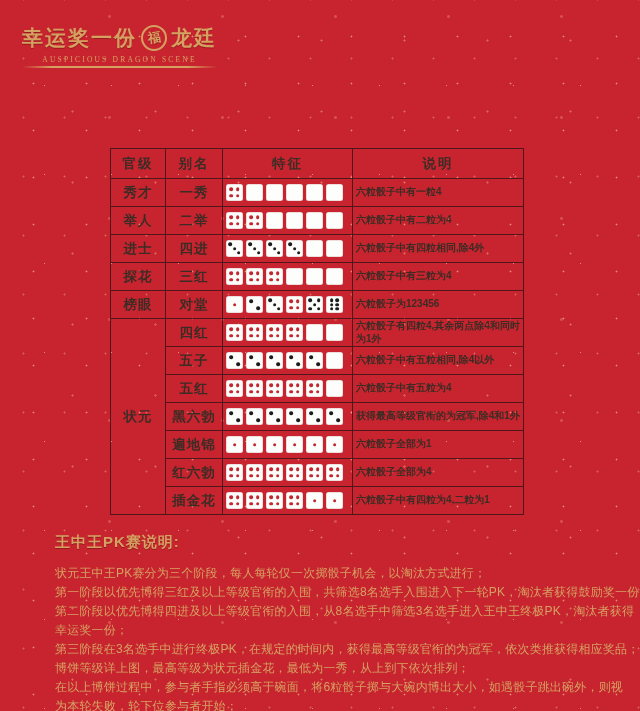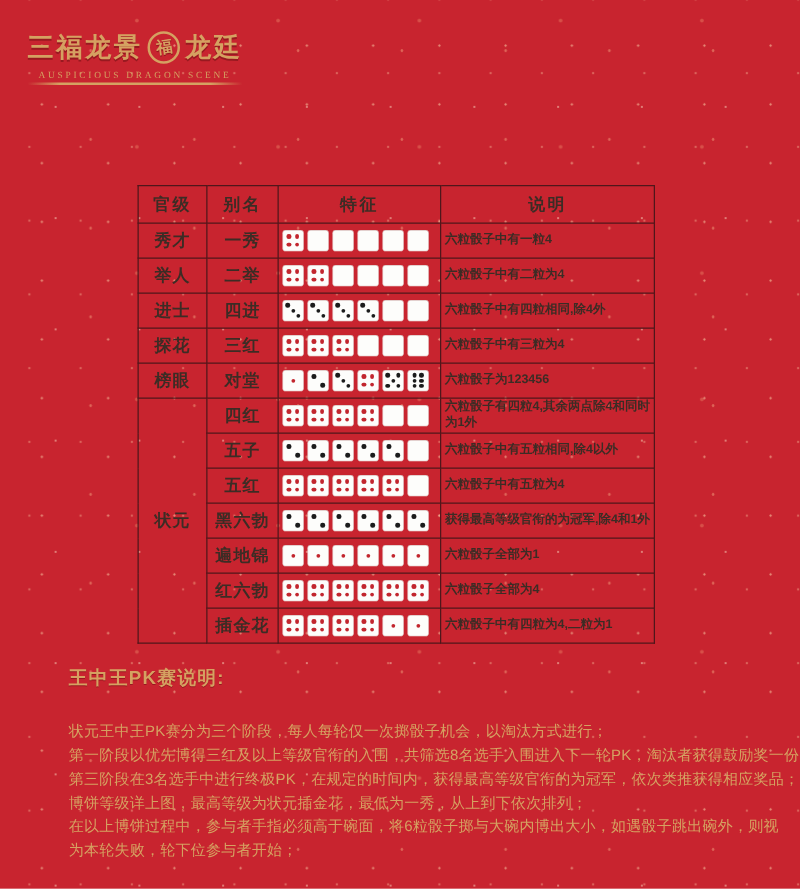--- a/index.html
+++ b/index.html
@@ -47,32 +47,32 @@
   td.desc{font-size:10px;line-height:1.25;font-weight:bold;padding-left:6px;}
   td.dice-cell{padding-left:6px;}
   .dice{display:flex;gap:3px;align-items:center;}
   .die{width:17px;height:17px;background:#fdfdfb;border-radius:2.5px;position:relative;
     display:inline-block;box-shadow:0 0 0 0.5px rgba(120,20,20,.25) inset;}
   .pip{position:absolute;width:3.7px;height:3.7px;border-radius:50%;transform:translate(-50%,-50%);}
   .pip.red{background:var(--dice-red);}
   .pip.black{background:var(--dice-black);}
   
   .notes{position:absolute;left:55px;top:533px;width:548px;color:var(--gold-deep);}
-  .notes-title{font-size:15px;font-weight:900;letter-spacing:1px;margin-bottom:24px;
+  .notes-title{font-size:15px;font-weight:900;letter-spacing:1px;margin-bottom:12px;
     text-shadow:0 1px 0 rgba(80,10,10,.4);}
   .note-line{font-size:12px;line-height:19px;letter-spacing:0.2px;white-space:nowrap;}
 </style>
 </head>
 <body>
 
 <div class="poster">
 
   <div class="logo">
     <div class="logo-row">
-      <span>三福龙景</span>
+      <span>幸运奖一份</span>
       <span class="emblem">
           <i>福</i>
         </span>
       <span>龙廷</span>
     </div>
     <div class="logo-en">AUSPICIOUS DRAGON SCENE</div>
     <div class="logo-line"></div>
   </div>
 
 
@@ -481,19 +481,21 @@
           </td>
       <td class="desc">六粒骰子中有四粒为4,二粒为1</td>
     </tr>
   </tbody>
     </table>
 
   <div class="notes">
     <div class="notes-title">王中王PK赛说明:</div>
     <div class="note-line">状元王中王PK赛分为三个阶段，每人每轮仅一次掷骰子机会，以淘汰方式进行；</div>
     <div class="note-line">第一阶段以优先博得三红及以上等级官衔的入围，共筛选8名选手入围进入下一轮PK，淘汰者获得鼓励奖一份；</div>
+    <div class="note-line">第二阶段以优先博得四进及以上等级官衔的入围，从8名选手中筛选3名选手进入王中王终极PK，淘汰者获得</div>
+    <div class="note-line">幸运奖一份；</div>
     <div class="note-line">第三阶段在3名选手中进行终极PK，在规定的时间内，获得最高等级官衔的为冠军，依次类推获得相应奖品；</div>
     <div class="note-line">博饼等级详上图，最高等级为状元插金花，最低为一秀，从上到下依次排列；</div>
     <div class="note-line">在以上博饼过程中，参与者手指必须高于碗面，将6粒骰子掷与大碗内博出大小，如遇骰子跳出碗外，则视</div>
     <div class="note-line">为本轮失败，轮下位参与者开始；</div>
   </div>
 
 </div>
 
 </body></html>

